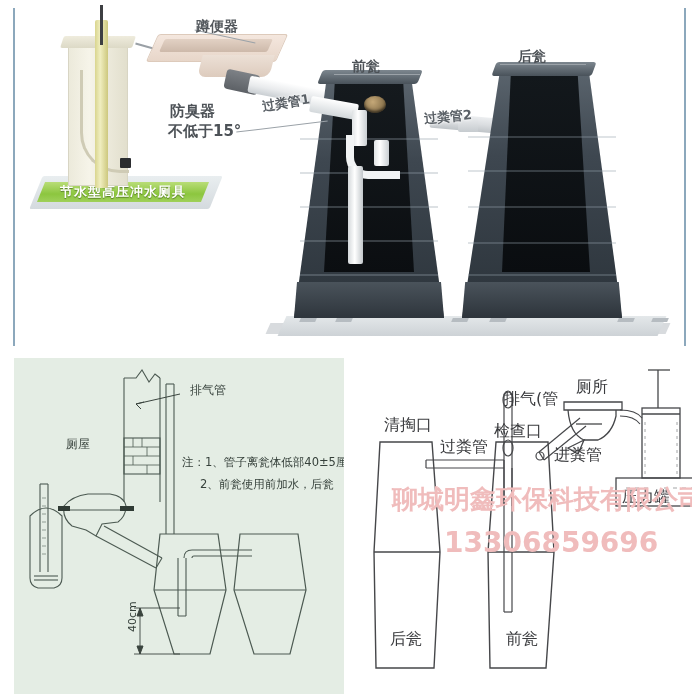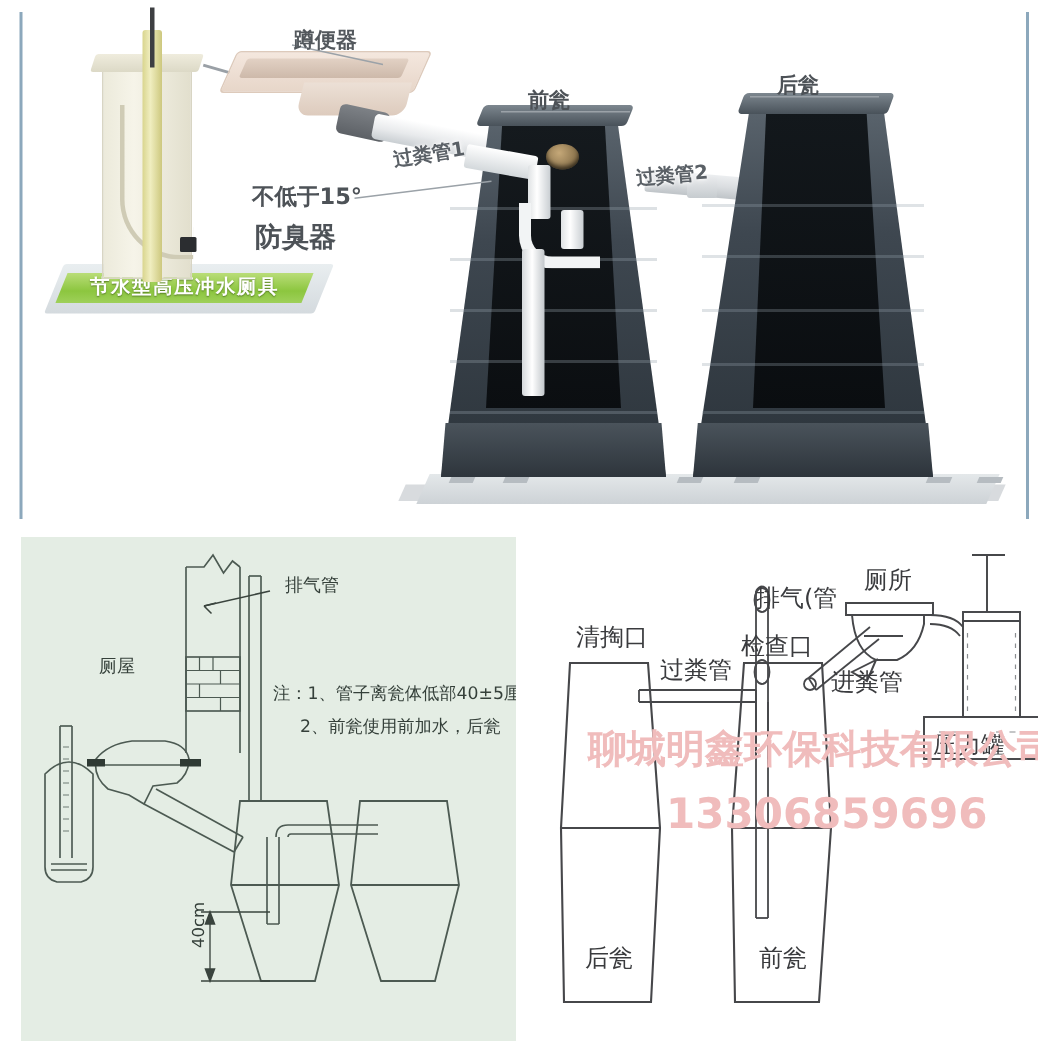--- a/index.html
+++ b/index.html
@@ -108,21 +108,21 @@
   #tank2 .band{position:absolute;left:6px;width:148px;height:2px;background:rgba(150,162,172,.3);}
   #tank2 .base{position:absolute;left:0;top:222px;width:160px;height:36px;
      background:linear-gradient(180deg,#4a535b,#2d343b);
      clip-path:polygon(2% 0%,98% 0%,100% 100%,0% 100%);}
   #tank2 .inlet{position:absolute;left:-4px;top:58px;width:20px;height:14px;
      background:linear-gradient(180deg,#e8eaec,#c6cbcf);border-radius:2px;}
 
   
   .ph-label{position:absolute;color:#4a4f54;font-weight:bold;white-space:nowrap;}
   #lbl-squatpan{left:196px;top:18px;font-size:14px;color:#53585d;}
-  #lbl-deodorizer{left:170px;top:102px;font-size:18px;color:#4d5257;margin-top:44px;}
+  #lbl-deodorizer{left:170px;top:102px;font-size:15px;color:#4d5257;}
   #lbl-angle{left:168px;top:122px;font-size:15px;color:#4d5257;}
   #lbl-pipe1{left:262px;top:94px;font-size:13px;color:#5a6066;transform:rotate(-9deg);
      text-shadow:0 0 2px #fff,0 0 4px #fff;}
   #lbl-pipe2{left:424px;top:108px;font-size:13px;color:#5a6066;transform:rotate(-5deg);
      text-shadow:0 0 2px #fff,0 0 4px #fff;}
   #lbl-tank1{left:352px;top:58px;font-size:14px;color:#4d5257;}
   #lbl-tank2{left:518px;top:48px;font-size:14px;color:#4d5257;}
   .leader{position:absolute;background:#9ba2a8;height:1px;}
   #leader-squatpan{left:194px;top:36px;width:62px;transform:rotate(12deg);}
   #leader-deodor{left:236px;top:126px;width:92px;transform:rotate(-7deg);}

